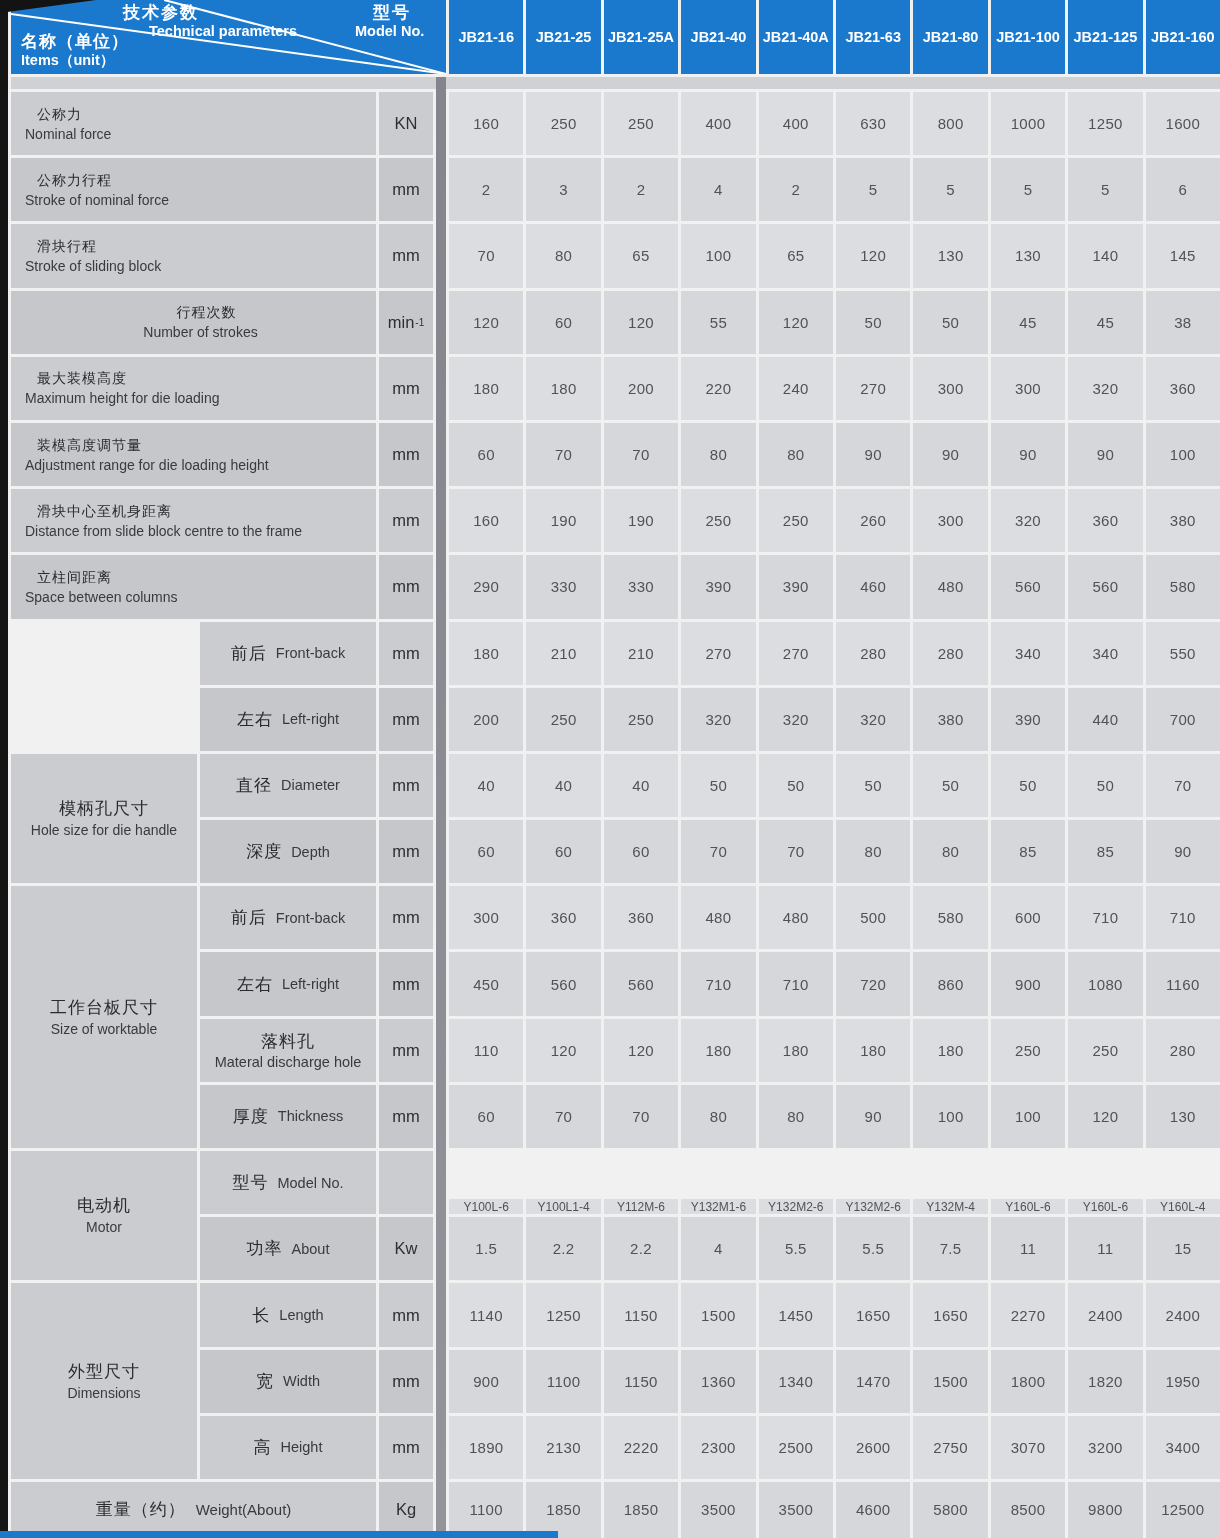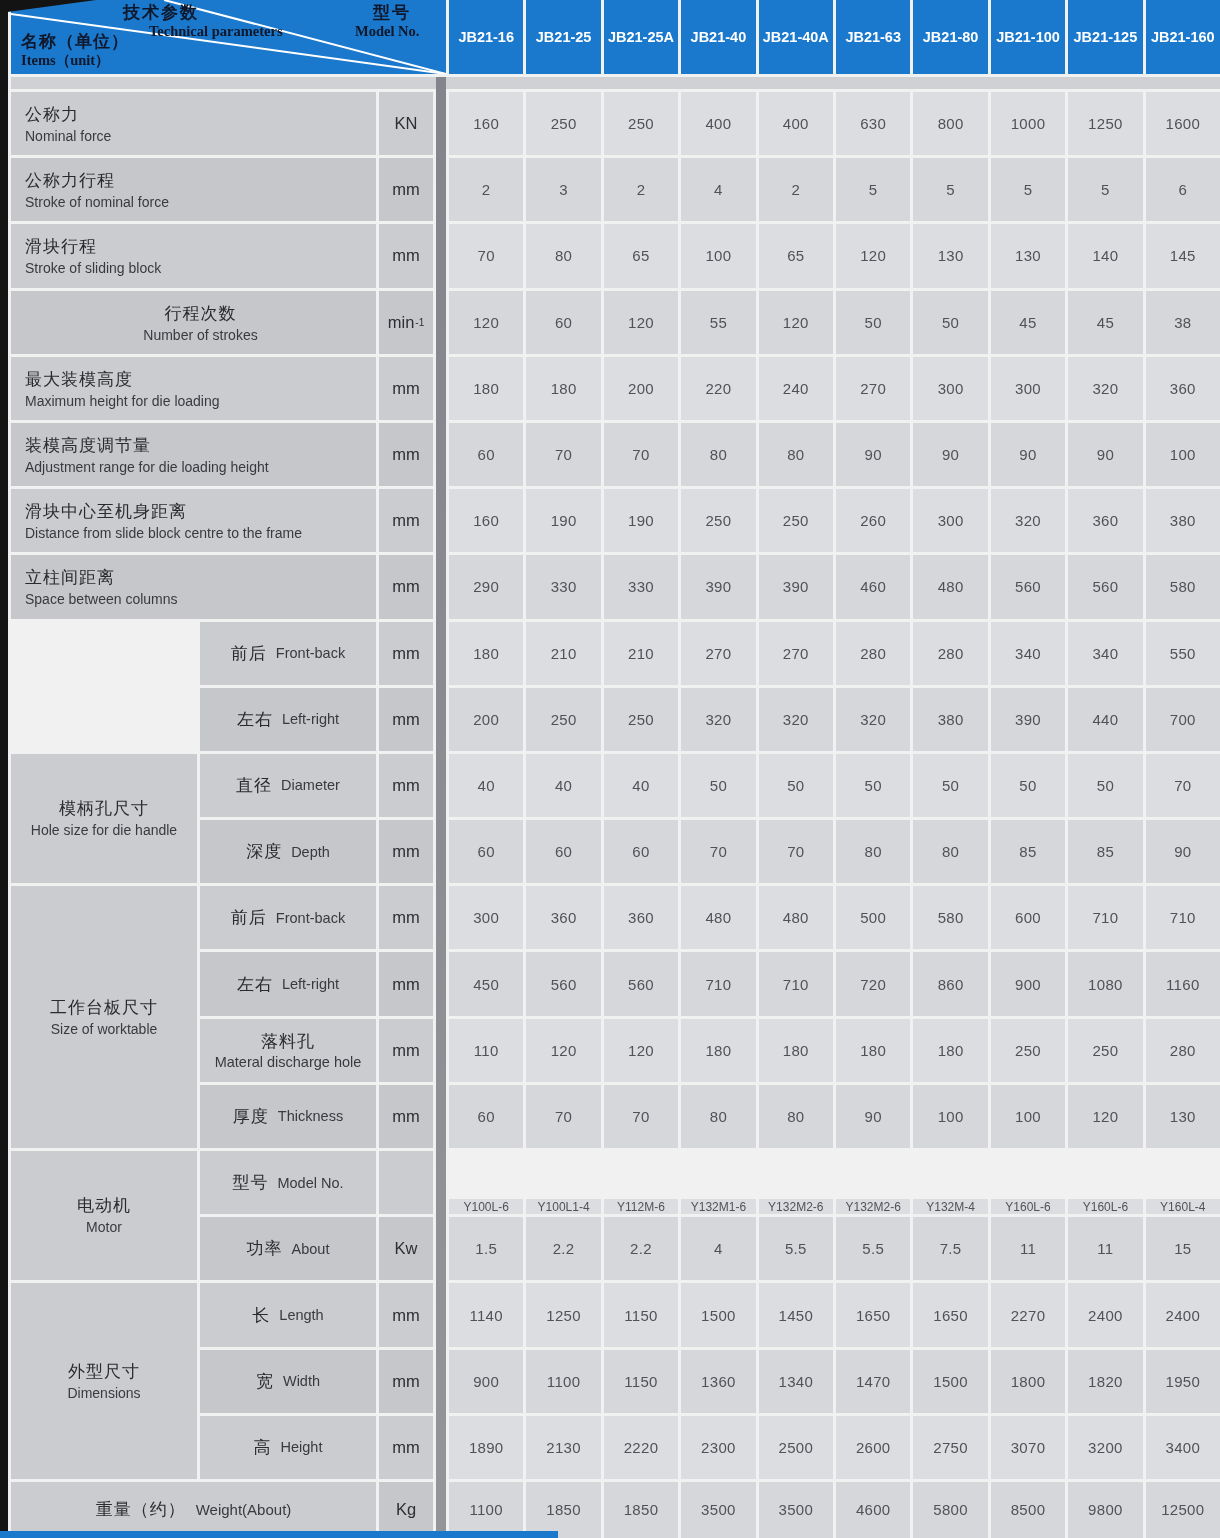--- a/index.html
+++ b/index.html
@@ -7,32 +7,32 @@
         font-family:"Liberation Sans","DejaVu Sans",sans-serif;}
   #grid{position:absolute;inset:0;display:grid;
         grid-template-columns:8px 186px 176px 54px 10px repeat(10,1fr);
         grid-template-rows:74px 12px repeat(21,1fr) 56px;
         gap:3px;background:#f1f1f2;}
   .black-strip{background:#151515;}
   .spacer-row{background:#d0d1d4;}
   .dark-strip{background:linear-gradient(180deg,#84858c,#94959b);}
   .corner{position:relative;background:#1a79cd;overflow:hidden;}
   .corner svg{position:absolute;inset:0;width:100%;height:100%;}
-  .corner .t{position:absolute;color:#0f172a;font-weight:bold;white-space:nowrap;font-family:Liberation Serif, serif;}
+  .corner .t{position:absolute;color:#ffffff;font-weight:bold;white-space:nowrap;}
   .t-tech-cn{left:112px;top:1px;font-size:17px;letter-spacing:2px;}
   .t-tech-en{left:138px;top:23px;font-size:14.5px;}
   .t-model-cn{left:362px;top:1px;font-size:17px;letter-spacing:2px;}
   .t-model-en{left:344px;top:23px;font-size:14.5px;}
   .t-items-cn{left:10px;top:30px;font-size:17px;letter-spacing:1px;}
   .t-items-en{left:10px;top:51px;font-size:14.5px;}
   .model-cell{grid-row:1;background:#1a79cd;display:flex;align-items:center;justify-content:center;
               color:#fff;font-weight:bold;font-size:14.5px;}
   .lbl{background:#cbcccf;display:flex;flex-direction:column;justify-content:center;
        padding-left:14px;color:#2a2b2f;}
-  .lbl .cn{font-size:17px;letter-spacing:1px;}
+  .lbl .cn{font-size:14px;letter-spacing:1px;margin-left:12px;}
   .lbl .en{font-size:14px;color:#393a3f;margin-top:2px;}
   .grp{background:#cbcccf;display:flex;flex-direction:column;justify-content:center;align-items:center;
        text-align:center;color:#2a2b2f;padding:0 6px;}
   .grp .cn{font-size:17px;letter-spacing:1px;}
   .grp .en{font-size:14px;color:#393a3f;line-height:1.25;margin-top:2px;}
   .sub{background:#cbcccf;display:flex;align-items:center;justify-content:center;gap:9px;
        color:#2a2b2f;text-align:center;}
   .sub .cn{font-size:17px;letter-spacing:1px;}
   .sub .en{font-size:14.5px;color:#393a3f;}
   .sub.stack{flex-direction:column;gap:1px;}

